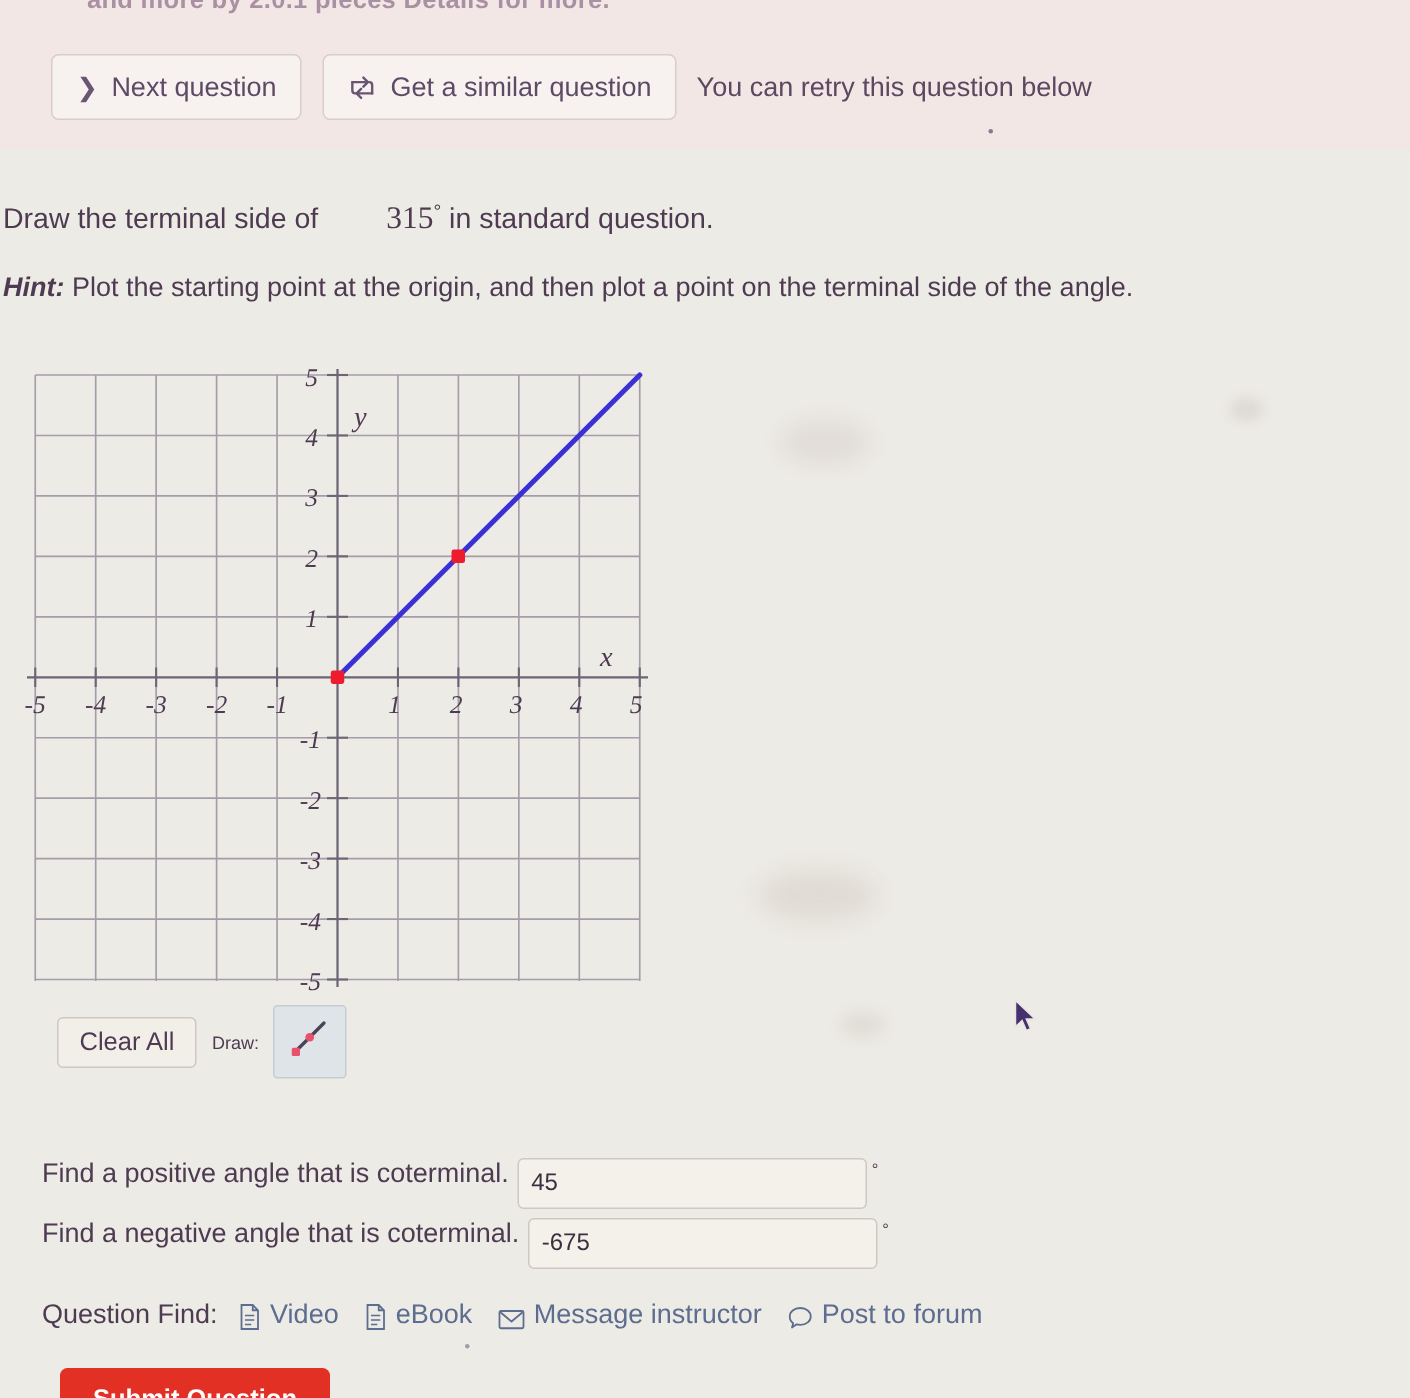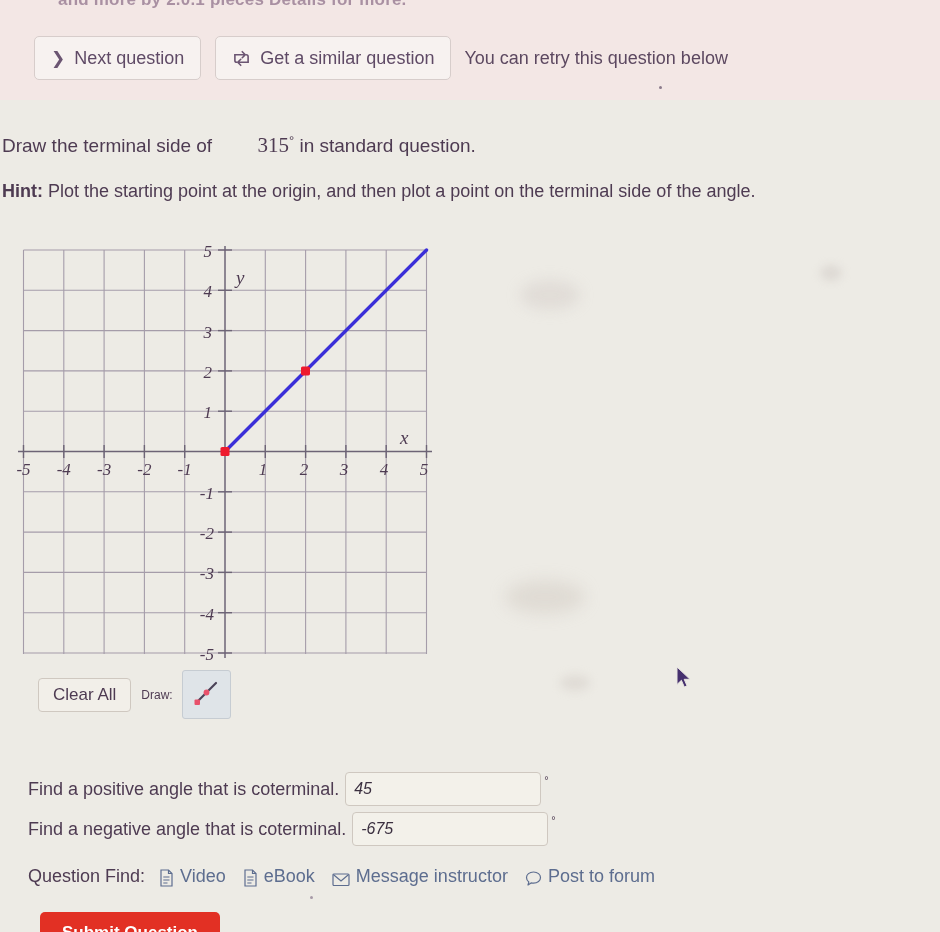--- a/index.html
+++ b/index.html
@@ -87,21 +87,21 @@
   }
   #q-line .deg { font-size: 13px; vertical-align: super; }
   #q-line .num { font-family: "Liberation Serif", serif; font-size: 21px; margin-left: 40px; }
   #hint-line {
     position: absolute;
     left: 2px; top: 181px;
     font-size: 18px;
     color: #4e3b52;
     white-space: nowrap;
   }
-  #hint-line .hw { font-weight: 600; }
+  #hint-line .hw { font-style: italic; font-weight: 600; }
 
   
   #graph-wrap {
     position: absolute;
     left: 0px; top: 232px;
     width: 450px; height: 430px;
   }
   #graph-svg { display: block; }
   .axis-num {
     font-family: "Liberation Serif", serif;
@@ -150,42 +150,41 @@
     display: flex;
     align-items: center;
     justify-content: center;
     cursor: pointer;
   }
 
   
   .ans-row {
     position: absolute;
     display: flex;
-    align-items: center;
+    align-items: flex-start;
   }
   #ans-row-1 { left: 28px; top: 772px; }
   #ans-row-2 { left: 28px; top: 812px; }
   .ans-label {
     font-size: 18px;
     color: #4e3b52;
     white-space: nowrap;
   }
   .ans-input {
     margin-left: 6px;
     background: #f3f1ea;
     border: 1px solid #cfc8c0;
     border-radius: 4px;
     height: 34px;
-    width: 196px;
+    width: 233px;
     font-size: 16px;
     font-family: "Liberation Sans", sans-serif;
     color: #3b3040;
     padding: 0 8px;
     box-sizing: border-box;
-    font-style: italic;
   }
   .deg-sup {
     margin-left: 3px;
     align-self: flex-start;
     margin-top: 2px;
     font-size: 11px;
     color: #4e3b52;
   }
 
   

